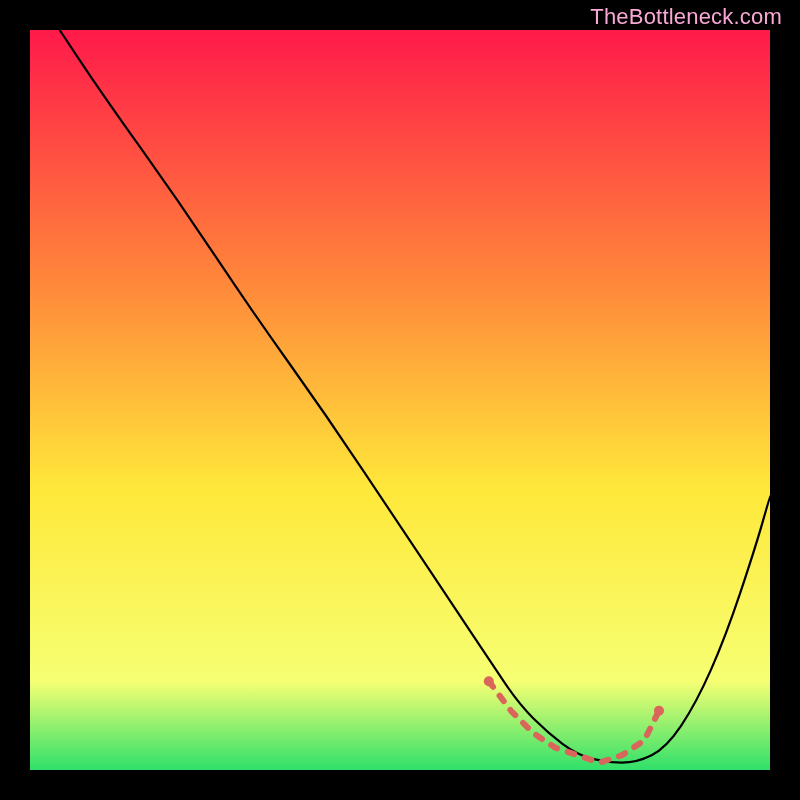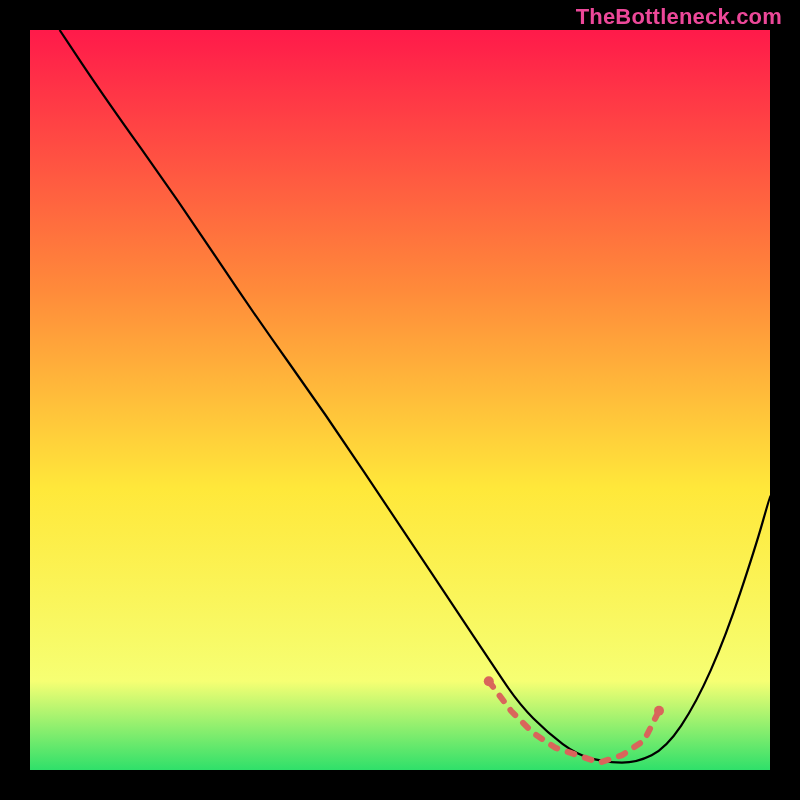--- a/index.html
+++ b/index.html
@@ -13,24 +13,24 @@
   }
   .stage {
     position: relative;
     width: 800px;
     height: 800px;
   }
   .attribution {
     position: absolute;
     top: 4px;
     right: 18px;
-    color: #ec4899;
+    color: #f9a8d4;
     font-size: 22px;
     letter-spacing: 0.2px;
-    font-weight: 700;
+    font-weight: 400;
   }
   .plot-area {
     position: absolute;
     left: 30px;
     top: 30px;
     width: 740px;
     height: 740px;
   }
   .plot-area svg {
     display: block;

